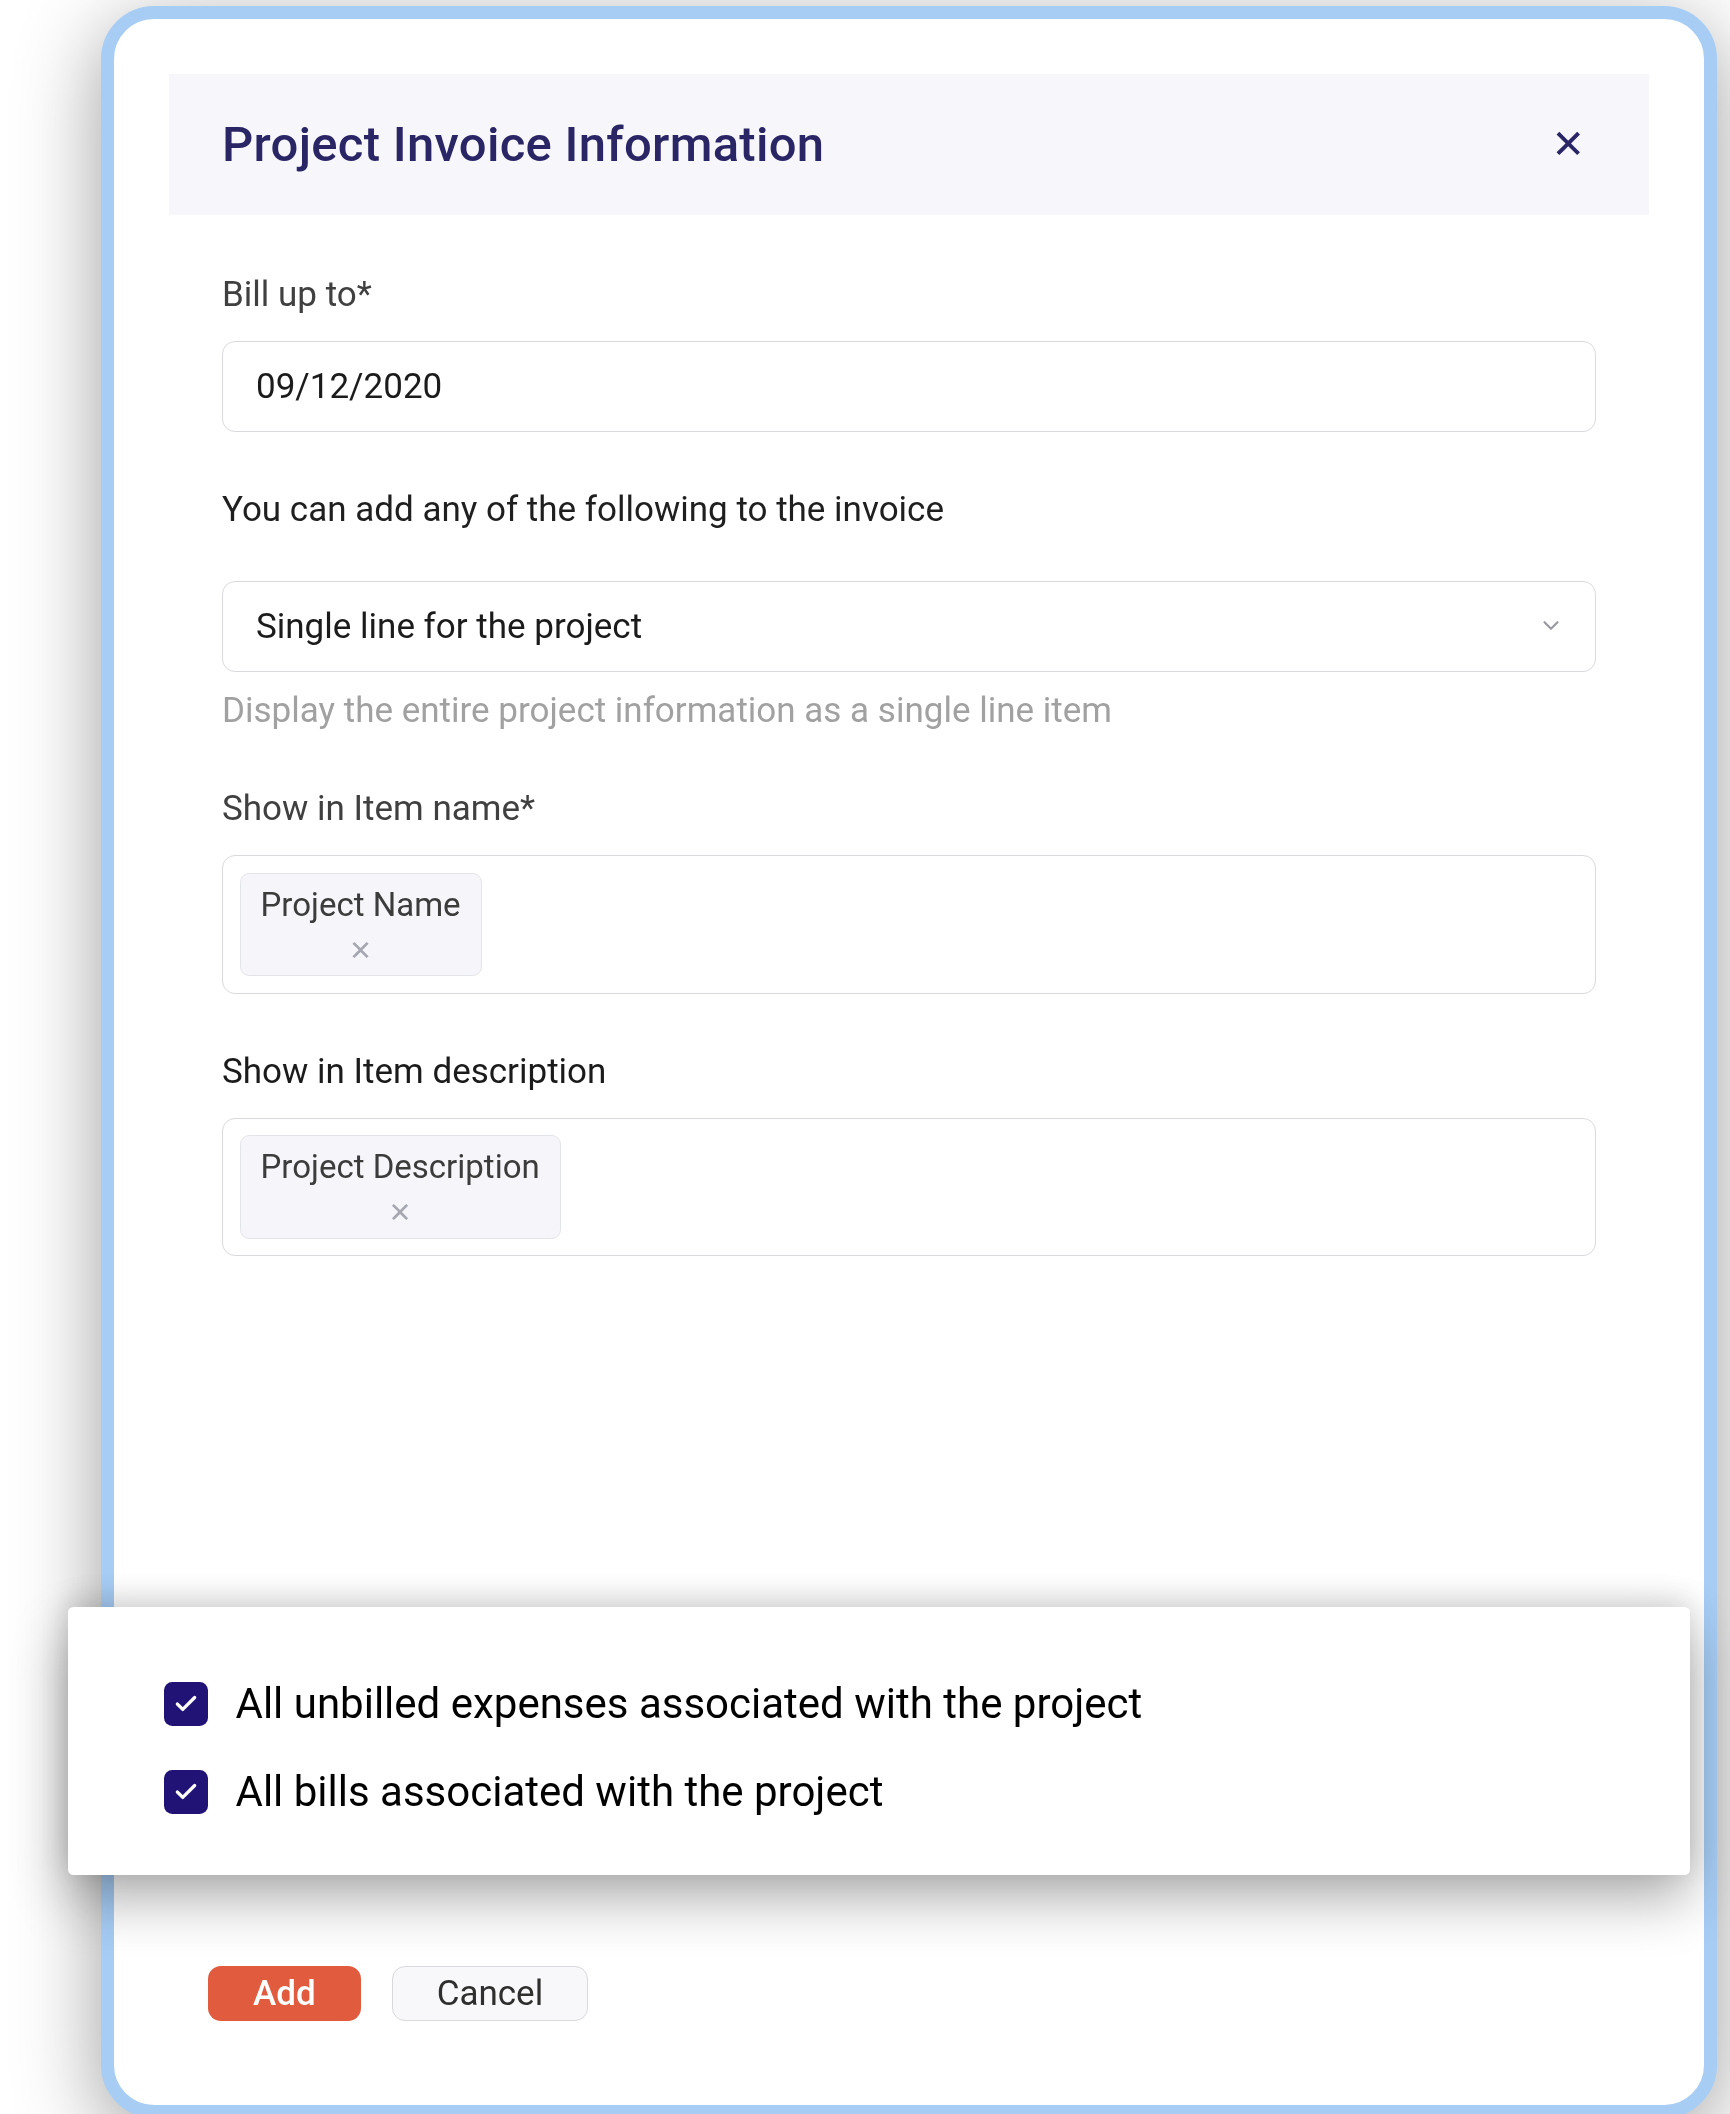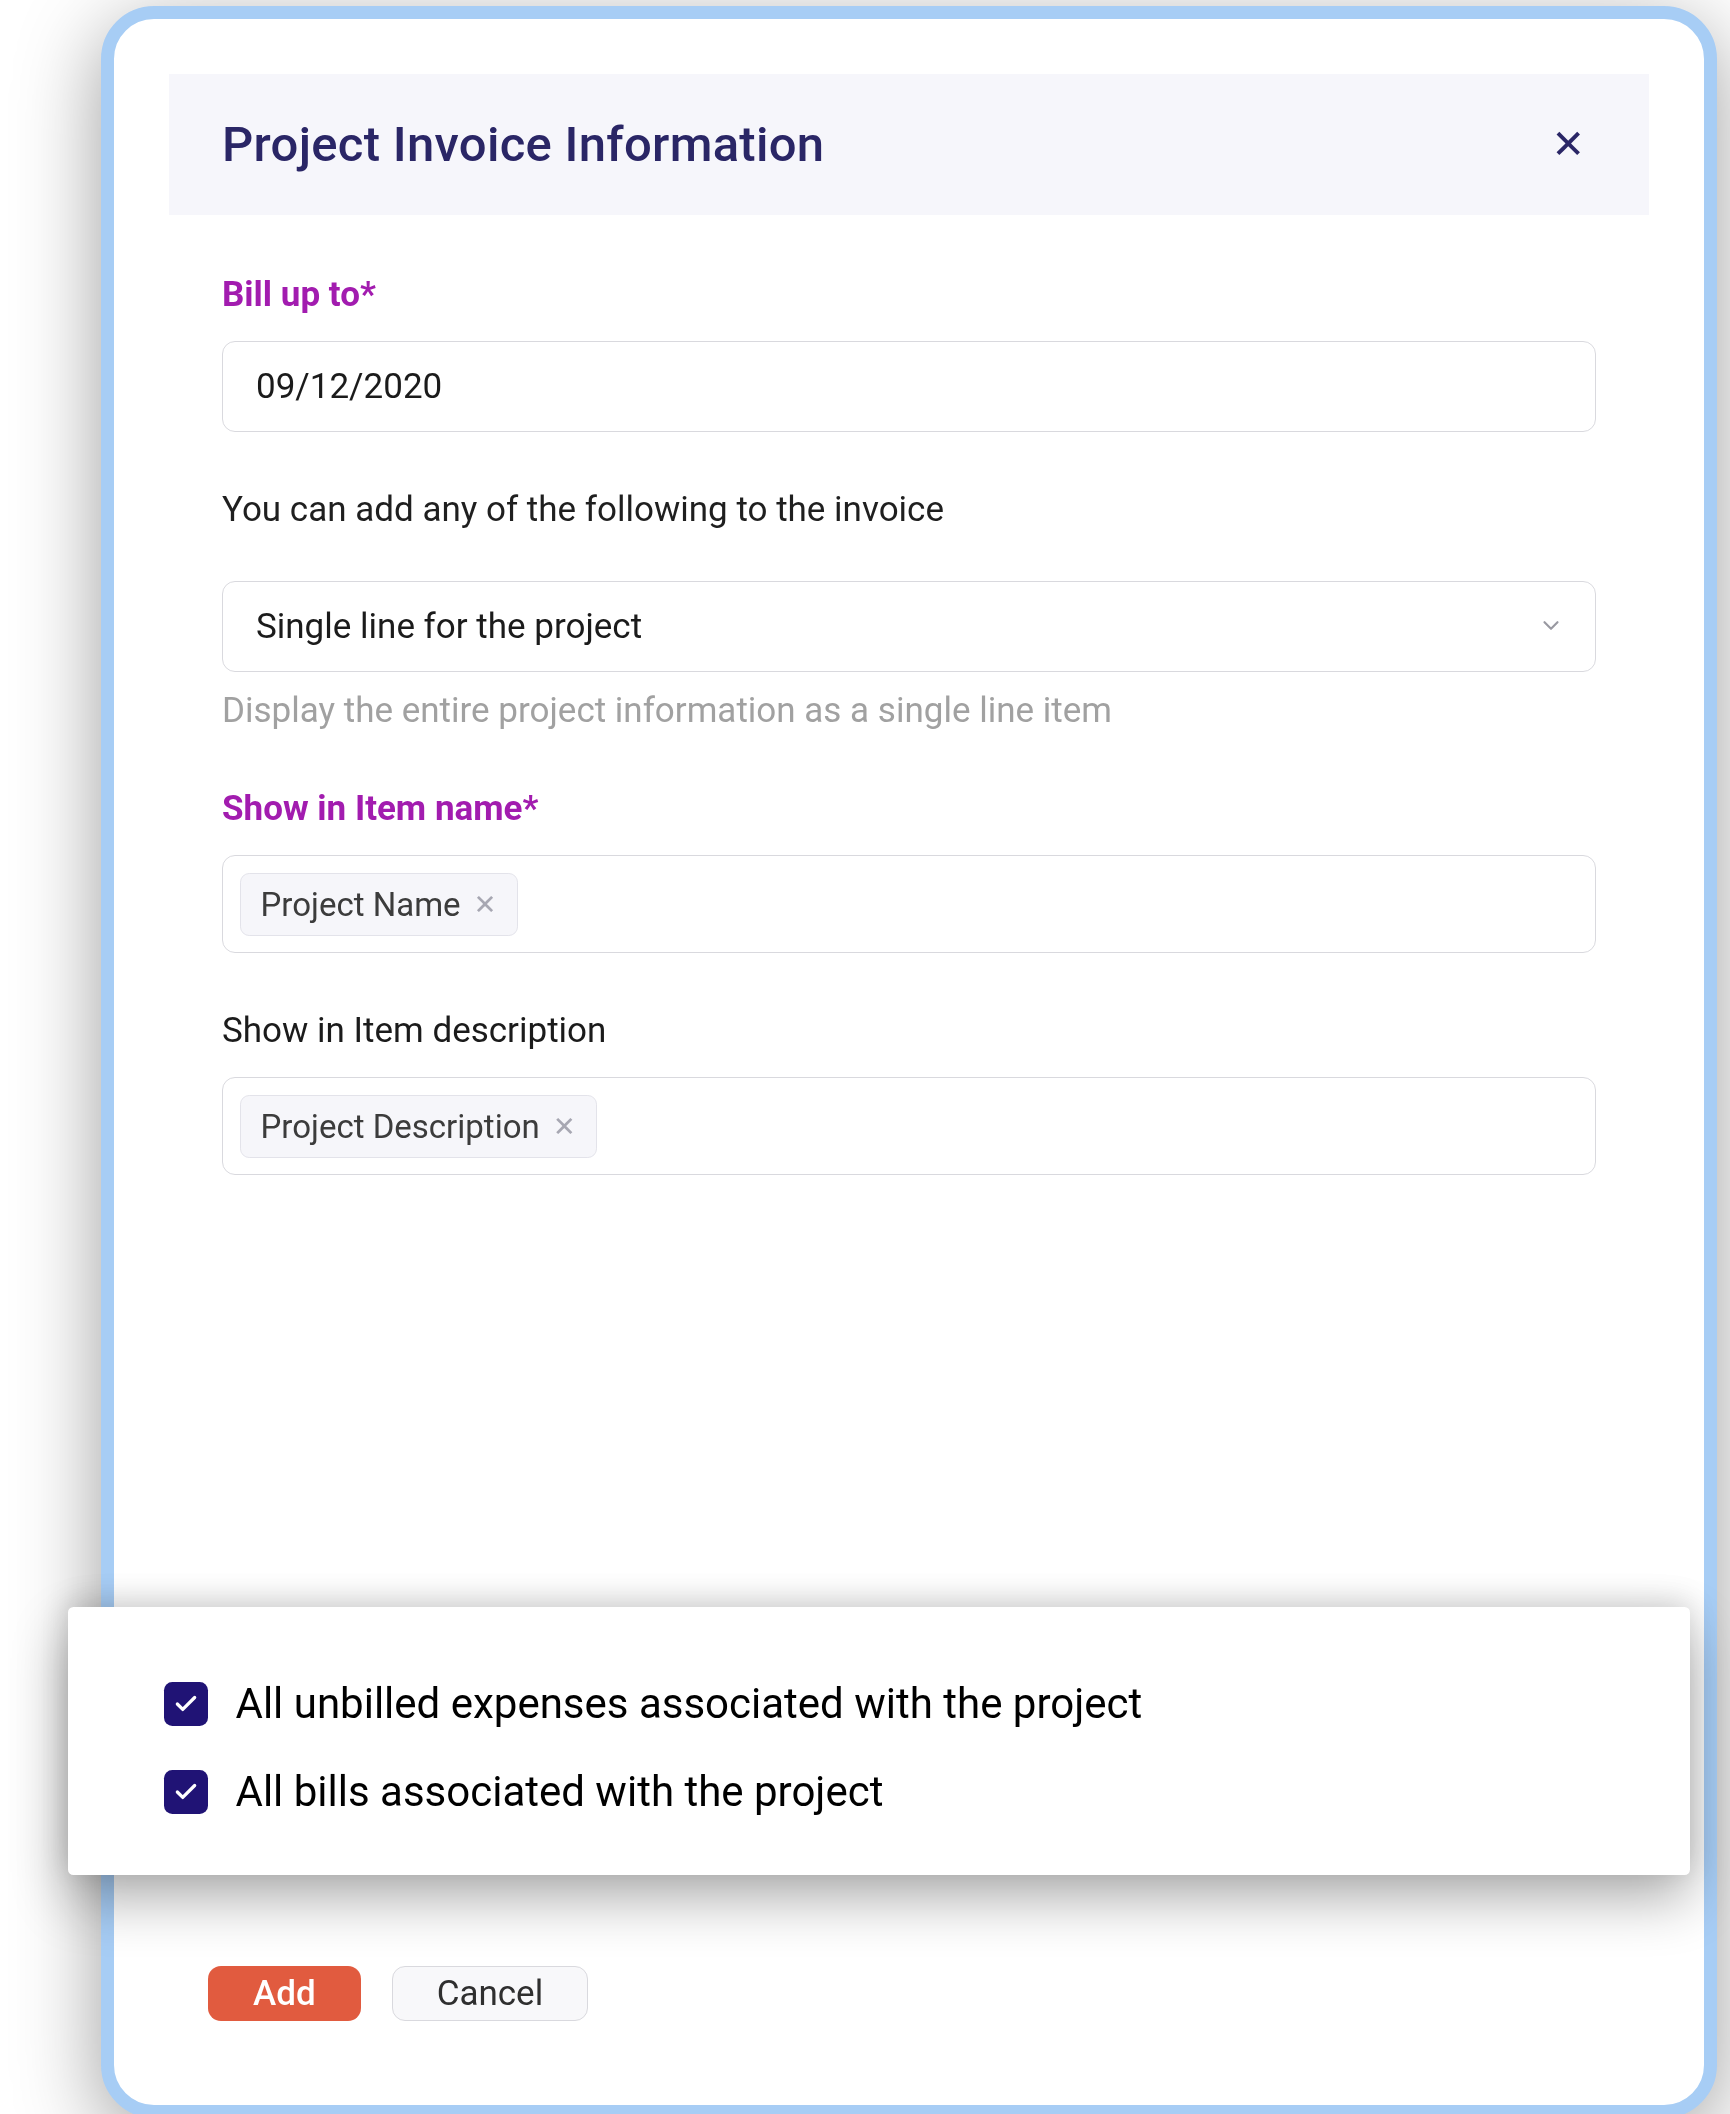--- a/index.html
+++ b/index.html
@@ -55,23 +55,23 @@
     font-size: 40px;
     line-height: 1;
     cursor: pointer;
     font-weight: 400;
     padding: 7.3px 11px;
   }
   .modal-body {
     padding: 59px 53px 0 53px;
   }
   .label-req {
-    color: #a21caf;
-    font-size: 35px;
-    font-weight: 700;
+    color: #404040;
+    font-size: 35px;
+    font-weight: 400;
     margin-bottom: 26px;
   }
   .label-plain {
     color: #1b1b1b;
     font-size: 35px;
     font-weight: 400;
     margin-bottom: 26px;
   }
   .hint {
     color: #1f1f1f;
@@ -117,20 +117,21 @@
   .tag {
     display: flex;
     align-items: center;
     gap: 13px;
     background: #f6f6fa;
     border: 1.8px solid #e3e3ea;
     border-radius: 9.2px;
     padding: 11px 20px;
     font-size: 33px;
     color: #3c3c3c;
+    flex-direction: column;
   }
   .tag-x {
     color: #a7a7b2;
     font-size: 27.5px;
     cursor: pointer;
     line-height: 1;
   }
   .check-row {
     display: flex;
     align-items: center;

